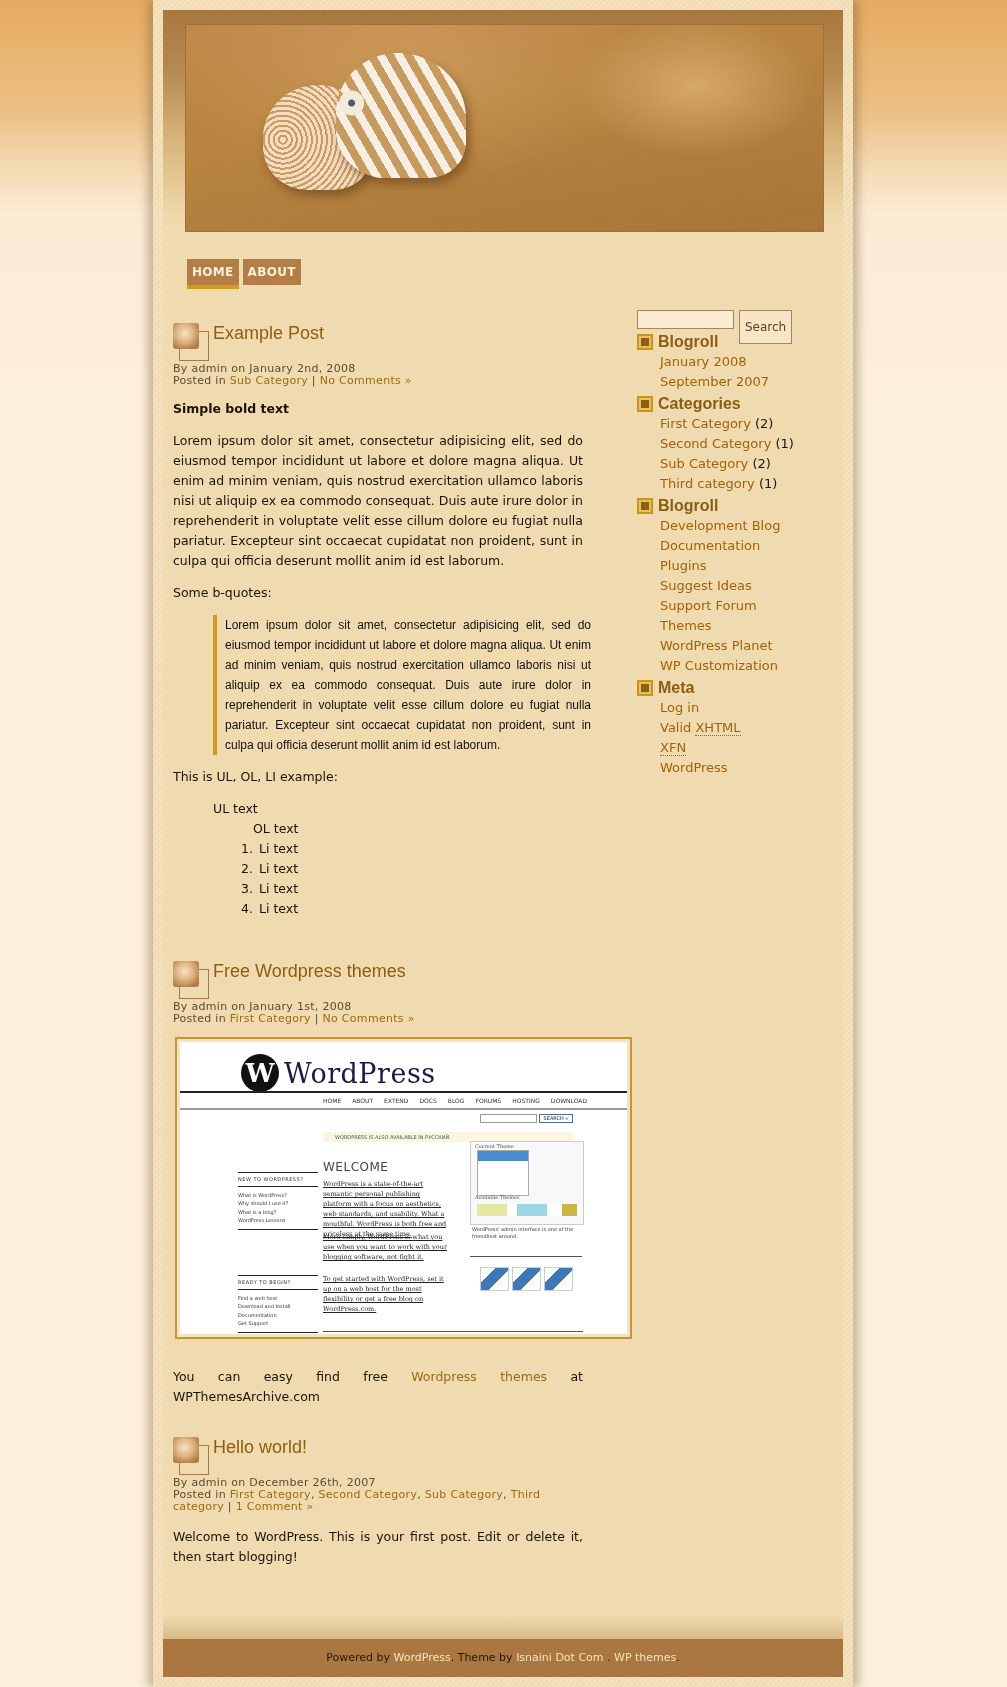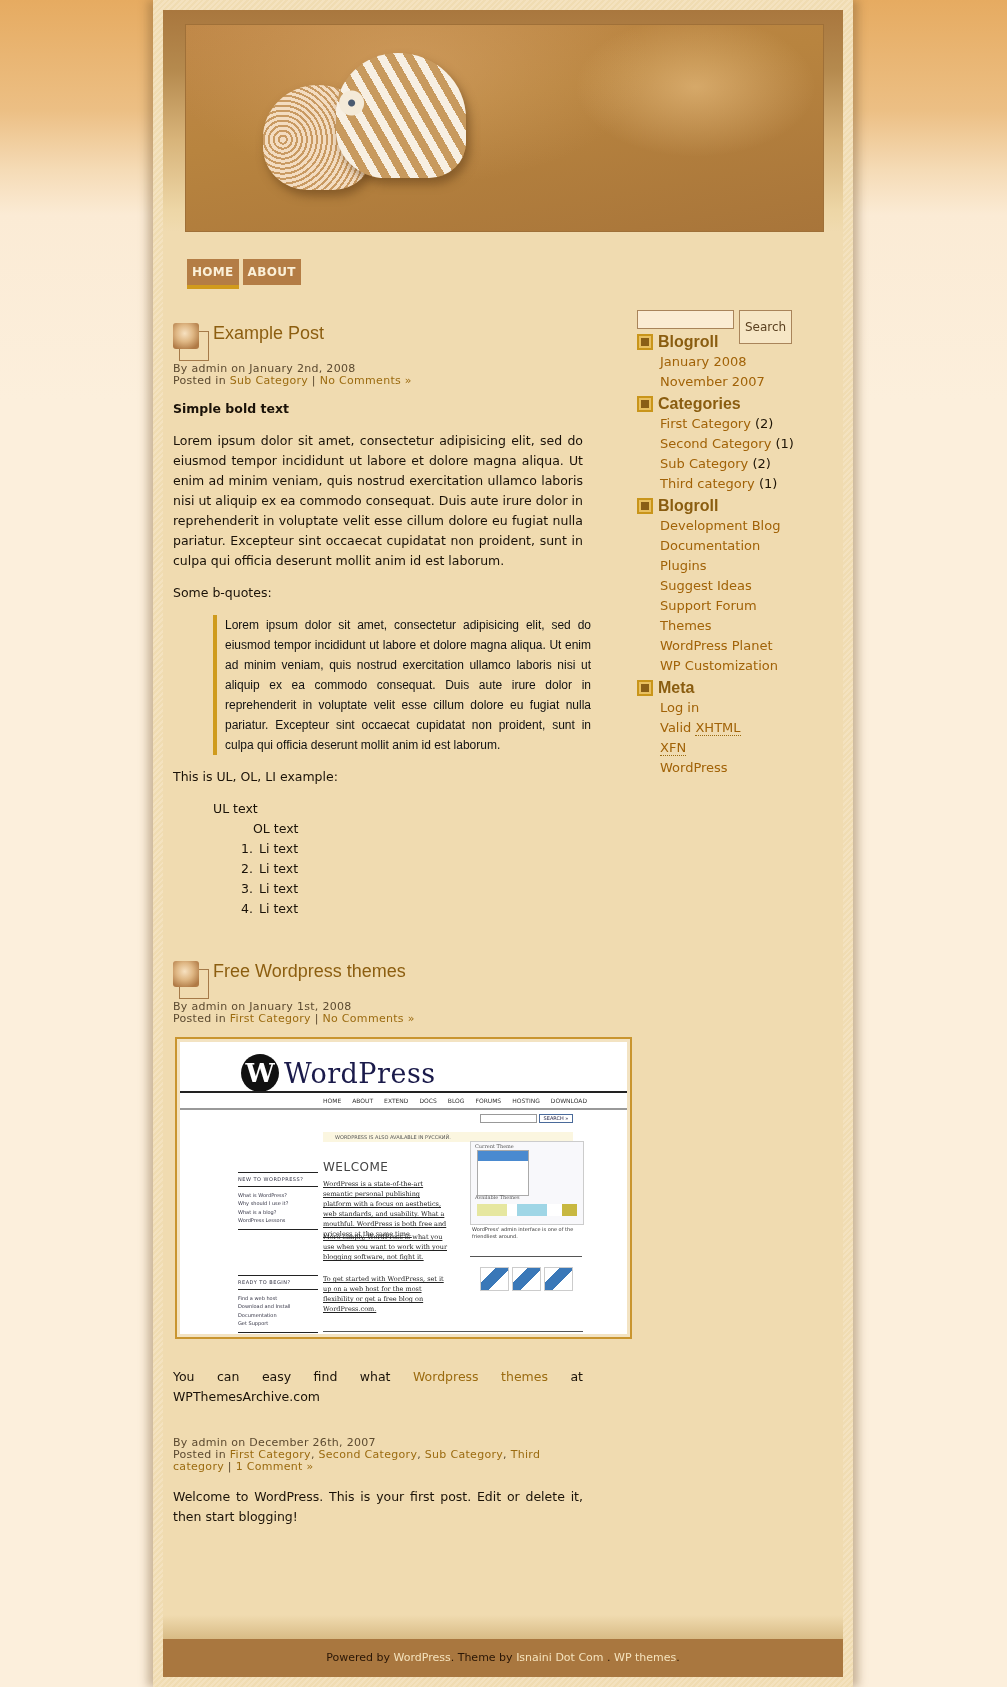--- a/index.html
+++ b/index.html
@@ -248,29 +248,34 @@
                 <div></div>
                 <div></div>
                 <div></div>
               </div>
             <div class="wp-rule" style="left:143px;top:289px;width:260px;"></div>
           </div>
         </div>
 
         <div class="body-text" style="margin-top:28px;">
           <p style="text-align:justify; text-align-last:auto;">
-            <span>You can easy find what</span>
+            <span>You can easy find free</span>
             <a style="color:#9b6b10;text-decoration:none;">Wordpress</a>
             <a style="color:#9b6b10;text-decoration:none;">themes</a>
             <span>at WPThemesArchive.com</span>
           </p>
         </div>
       </div>
 
       <div class="post" style="margin-top:30px;">
+        <div class="post-head">
+          <div class="post-icon-frame"></div>
+          <div class="post-icon"></div>
+          <a class="post-title">Hello world!</a>
+        </div>
         <div class="meta">
           <div>By admin on December 26th, 2007</div>
           <div>
             <span>Posted in</span>
             <a>First Category</a>,
             <a>Second Category</a>,
             <a>Sub Category</a>,
             <a>Third category</a> |
             <a>1 Comment »</a>
           </div>
@@ -286,21 +291,21 @@
         <input class="search-input" type="text" value="" style="">
         <button class="search-btn">Search</button>
       </div>
 
       <div class="w-title">
         <div class="w-icon"></div>
         <span>Blogroll</span>
       </div>
       <ul class="w-list">
         <li><a>January 2008</a></li>
-        <li><a>November 2007</a></li>
+        <li><a>September 2007</a></li>
       </ul>
 
       <div class="w-title">
         <div class="w-icon"></div>
         <span>Categories</span>
       </div>
       <ul class="w-list">
         <li><a>First Category</a> <span>(2)</span></li>
         <li><a>Second Category</a> <span>(1)</span></li>
         <li><a>Sub Category</a> <span>(2)</span></li>

